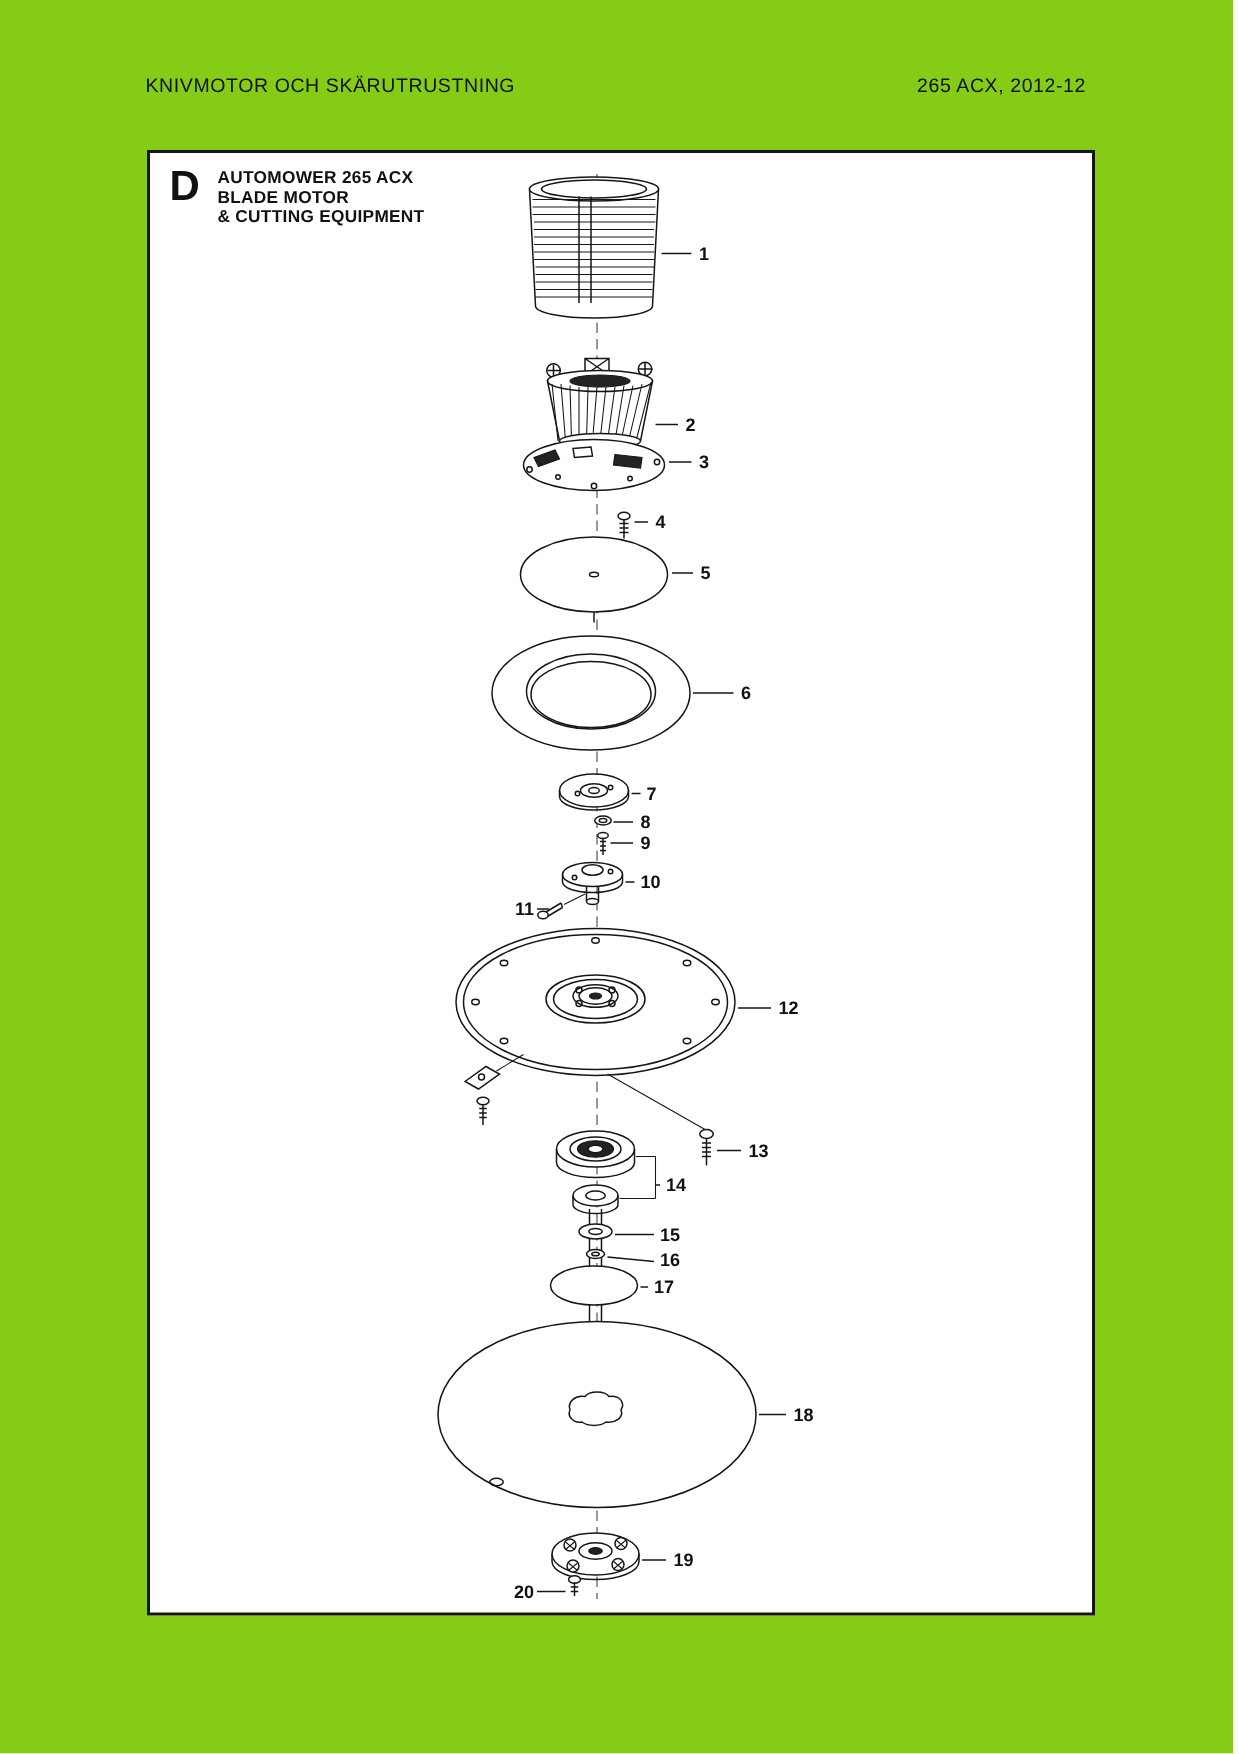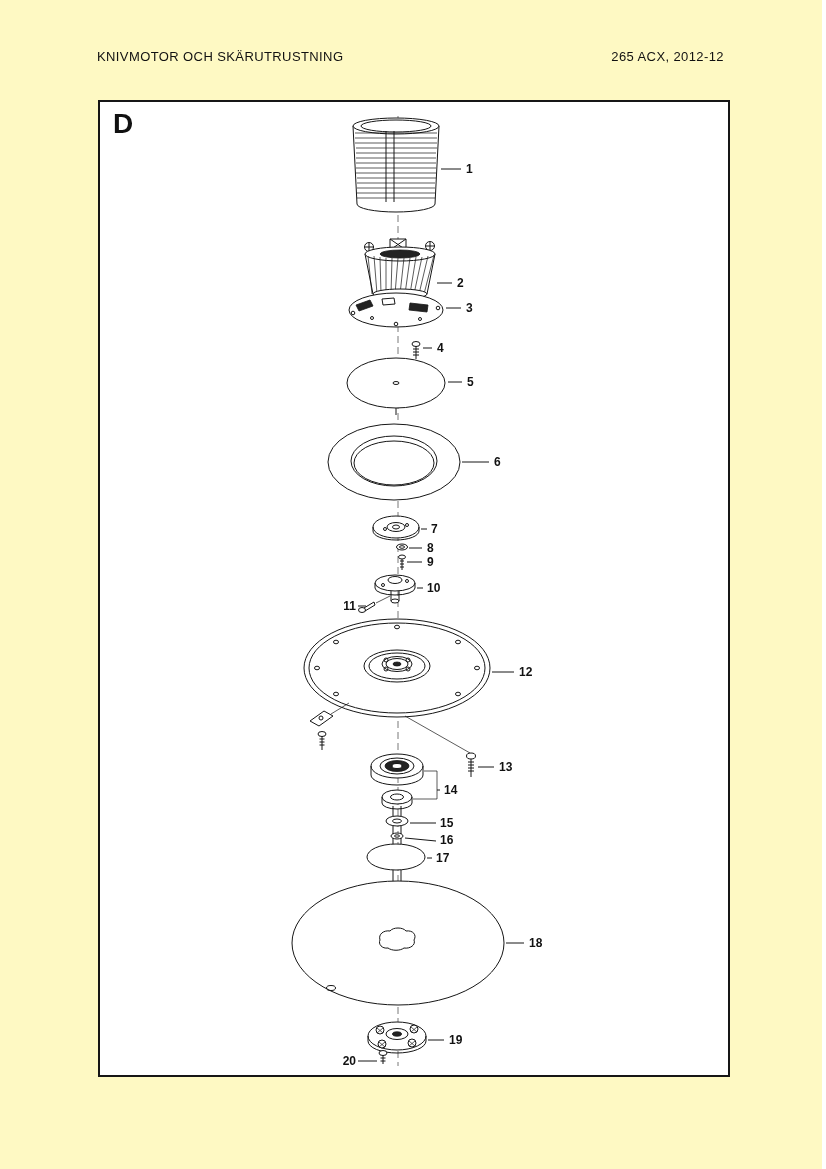--- a/index.html
+++ b/index.html
@@ -1,16 +1,16 @@
 <!DOCTYPE html>
 <html><head>
 <meta charset="utf-8">
 <style>
   html,body{margin:0;padding:0;background:#fff;}
-  .page{position:relative;width:822px;height:1169px;background:#fef9c3;
+  .page{position:relative;width:822px;height:1169px;background:#84cc16;
         font-family:"Liberation Sans",sans-serif;color:#111;overflow:hidden;}
   .hdr{position:absolute;top:49px;font-size:13px;letter-spacing:.4px;color:#111;}
   .hdr-left{left:97px;}
   .hdr-right{right:98px;margin-left:45px;}
   .panel{position:absolute;left:98px;top:100px;width:628px;height:973px;
          border:2px solid #161616;background:#fff;}
   .section-letter{position:absolute;left:13px;top:8px;font-size:28px;font-weight:bold;line-height:1;}
   .panel-title{position:absolute;left:45px;top:11px;font-size:11.5px;font-weight:bold;line-height:13px;letter-spacing:.2px;}
   svg.draw{position:absolute;left:0;top:0;width:826px;height:1169px;pointer-events:none;}
   .s{stroke:#161616;fill:none;stroke-width:1;}
@@ -24,20 +24,25 @@
 </head>
 <body>
 
 <div class="page">
 
   <div class="hdr hdr-left">KNIVMOTOR OCH SKÄRUTRUSTNING</div>
   <div class="hdr hdr-right">265 ACX, 2012-12</div>
 
   <div class="panel">
     <div class="section-letter">D</div>
+    <div class="panel-title">
+      <div>AUTOMOWER 265 ACX</div>
+      <div>BLADE MOTOR</div>
+      <div>&amp; CUTTING EQUIPMENT</div>
+    </div>
   </div>
 
   <svg class="draw" viewBox="0 0 826 1169">
 
     <line class="cl" x1="398" y1="116" x2="398" y2="1066"></line>
 
     <g>
       <path class="sf" d="M353 126 L357 204 a39 8 0 0 0 78 0 L439 126 Z"></path>
       <ellipse class="sf" cx="396" cy="126" rx="43" ry="8"></ellipse>
       <ellipse class="s" cx="396" cy="126" rx="35" ry="6"></ellipse>

